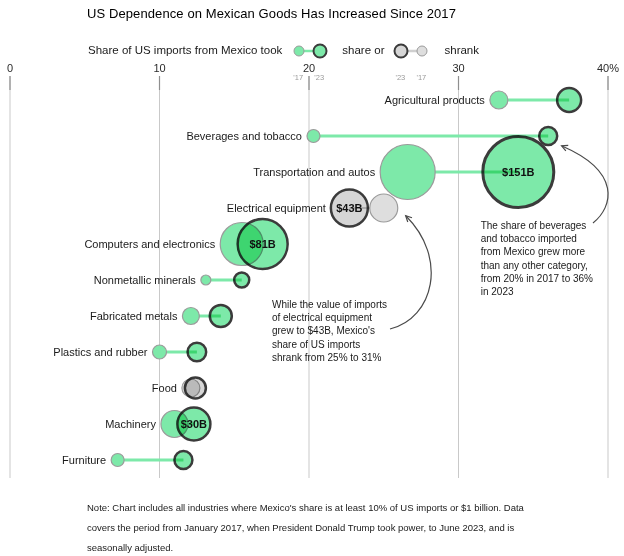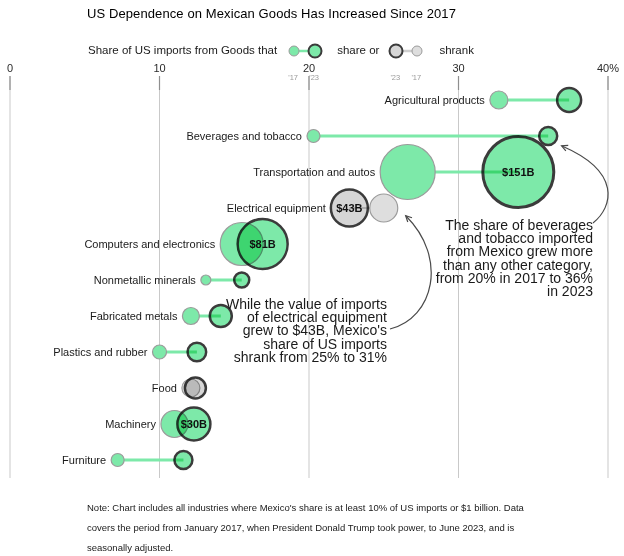--- a/index.html
+++ b/index.html
@@ -5,21 +5,21 @@
   html,body{margin:0;padding:0;background:#ffffff;}
   body{width:624px;height:556px;position:relative;font-family:"Liberation Sans","DejaVu Sans",sans-serif;color:#1a1a1a;overflow:hidden;}
   #chart-svg{position:absolute;left:0;top:0;}
   .page-title{position:absolute;left:87px;top:6px;font-size:13px;font-weight:400;color:#000;letter-spacing:.1px;white-space:nowrap;}
   .legend{position:absolute;left:88px;top:32px;height:28px;display:flex;align-items:flex-end;column-gap:7px;font-size:11.5px;color:#1a1a1a;white-space:nowrap;}
   .legend .lg-text{padding-bottom:4px;}
   .lg-pair{position:relative;width:46px;height:30px;display:inline-block;}
   .lg-pair svg{position:absolute;left:0;bottom:0;}
   .lg-yr{position:absolute;top:2px;font-size:7.5px;color:#9a9a9a;margin-top:41px;}
   .lg-yr.a{left:4px;} .lg-yr.b{left:25px;}
-  .annotation{position:absolute;text-align:right;font-size:14px;line-height:13.2px;color:#1a1a1a;white-space:pre-line;}
+  .annotation{position:absolute;font-size:10px;line-height:13.2px;color:#1a1a1a;white-space:pre-line;}
   #anno-beverages{right:31px;top:219px;}
   #anno-electrical{right:237px;top:298px;}
   .notes{position:absolute;left:87px;top:498px;font-size:9.5px;line-height:20px;color:#1a1a1a;white-space:pre-line;width:480px;}
 </style>
 </head>
 <body>
 
 <svg id="chart-svg" width="624" height="556" viewBox="0 0 624 556">
   <defs>
     <marker id="arrowhead" markerUnits="userSpaceOnUse" markerWidth="10" markerHeight="10" refX="6.5" refY="4" orient="auto">
@@ -99,21 +99,21 @@
     </g>
   <g id="arrow-layer">
       <path d="M 593 223 C 613 207, 622 172, 562 146" fill="none" stroke="#4A4A4A" stroke-width="1.2" marker-end="url(#arrowhead)"></path>
       <path d="M 390 329 C 434 318, 448 258, 406 216" fill="none" stroke="#4A4A4A" stroke-width="1.2" marker-end="url(#arrowhead)"></path>
     </g>
 </svg>
 
 <div class="page-title">US Dependence on Mexican Goods Has Increased Since 2017</div>
 
 <div class="legend">
-  <span class="lg-text">Share of US imports from Goods that</span>
+  <span class="lg-text">Share of US imports from Mexico took</span>
   <span class="lg-pair">
     <span class="lg-yr a">'17</span>
     <span class="lg-yr b">'23</span>
     <svg width="46" height="22">
       <line x1="10" y1="13" x2="31" y2="13" stroke="#7DE9A9" stroke-width="2.5"></line>
       <circle cx="10" cy="13" r="5" fill="#7DE9A9" stroke="#9B9B9B" stroke-width="1"></circle>
       <circle cx="31" cy="13" r="6.5" fill="#7DE9A9" stroke="#3B3B3B" stroke-width="2"></circle>
     </svg>
   </span>
   <span class="lg-text">share or</span>

